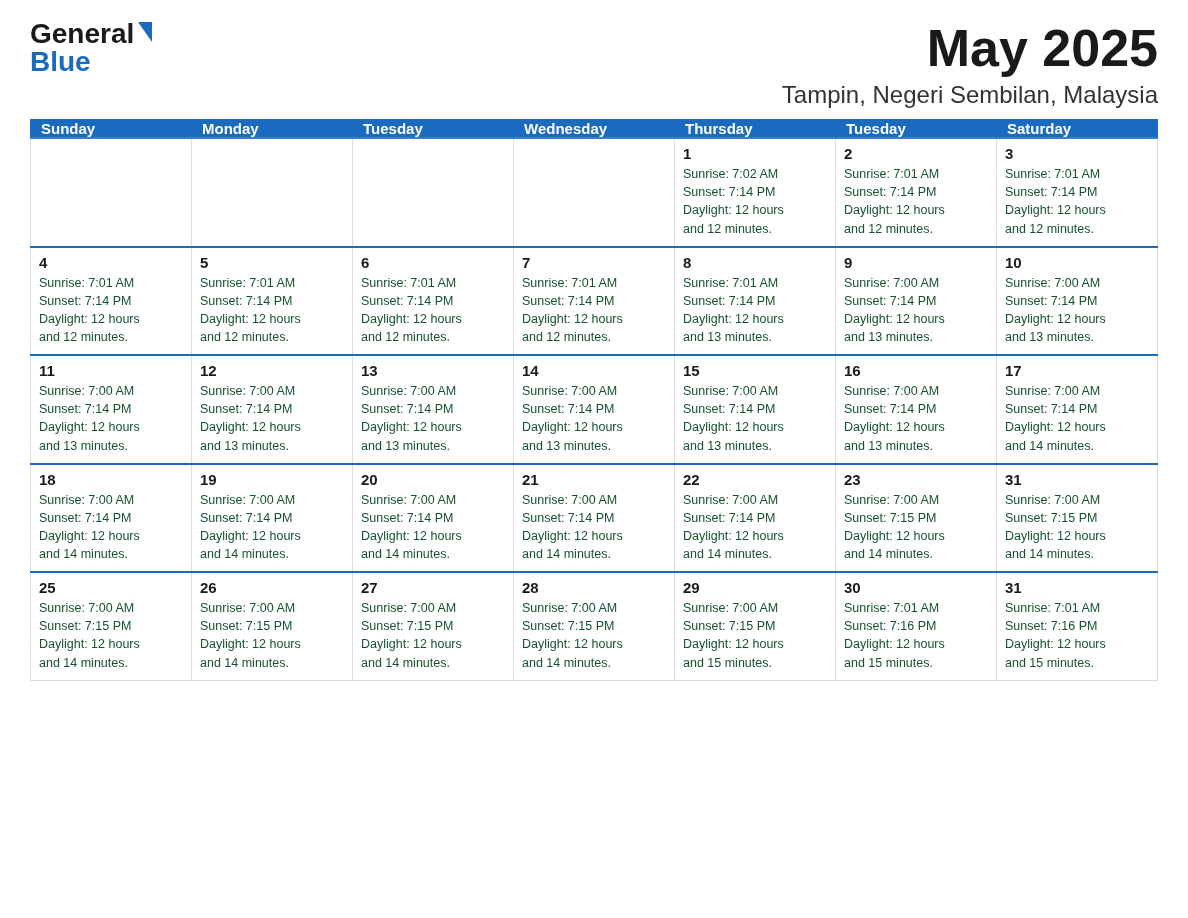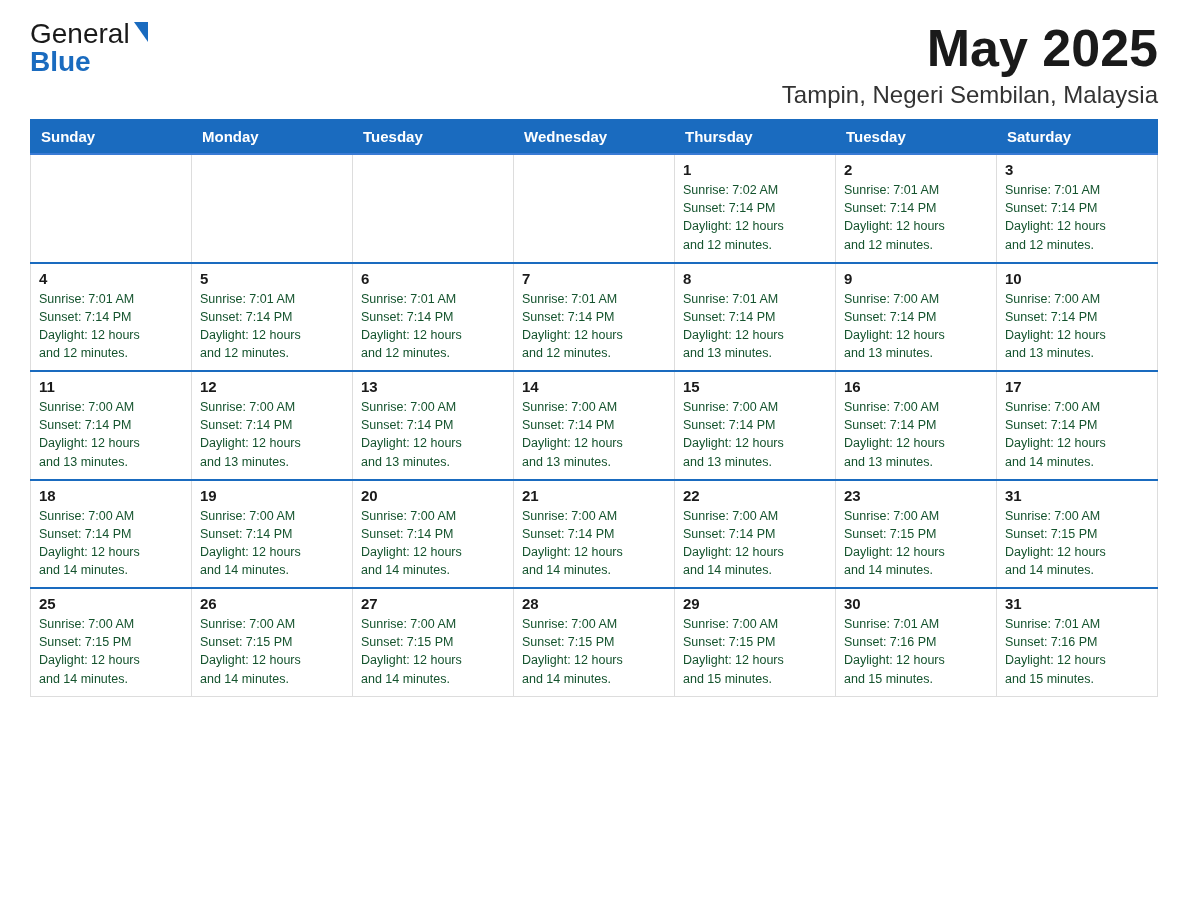--- a/index.html
+++ b/index.html
@@ -17,21 +17,21 @@
       align-items: flex-start;
       margin-bottom: 10px;
     }
     .logo {
       display: flex;
       flex-direction: column;
       align-items: flex-start;
     }
     .logo-text-general {
       font-size: 28px;
-      font-weight: normal;
+      font-weight: bold;
       color: #1a1a1a;
       line-height: 1;
     }
     .logo-text-blue {
       font-size: 28px;
       font-weight: bold;
       color: #1a6bbf;
       line-height: 1;
     }
     .logo-line {
@@ -64,21 +64,21 @@
     .calendar {
       width: 100%;
       border-collapse: collapse;
       margin-top: 8px;
     }
     .calendar th {
       background-color: #1a6bbf;
       color: #fff;
       font-size: 15px;
       font-weight: bold;
-      padding: 8px 10px;
+      padding: 0 10px;
       text-align: left;
       border: 1px solid #1a6bbf;
     }
     .calendar td {
       vertical-align: top;
       padding: 6px 8px 8px 8px;
       border: 1px solid #ccc;
       width: calc(100% / 7);
       min-height: 110px;
       font-size: 13px;

